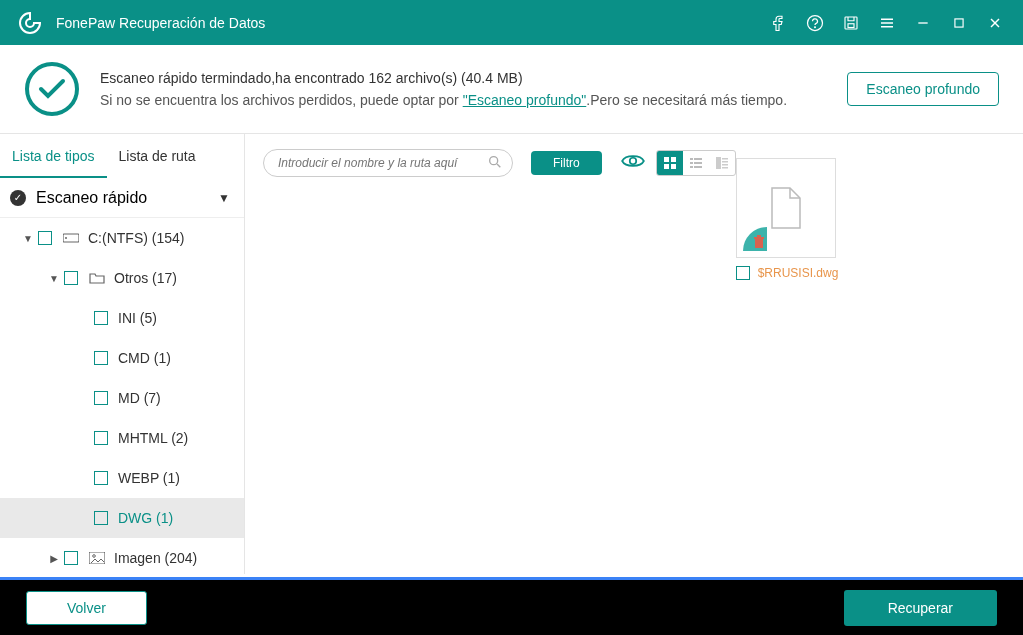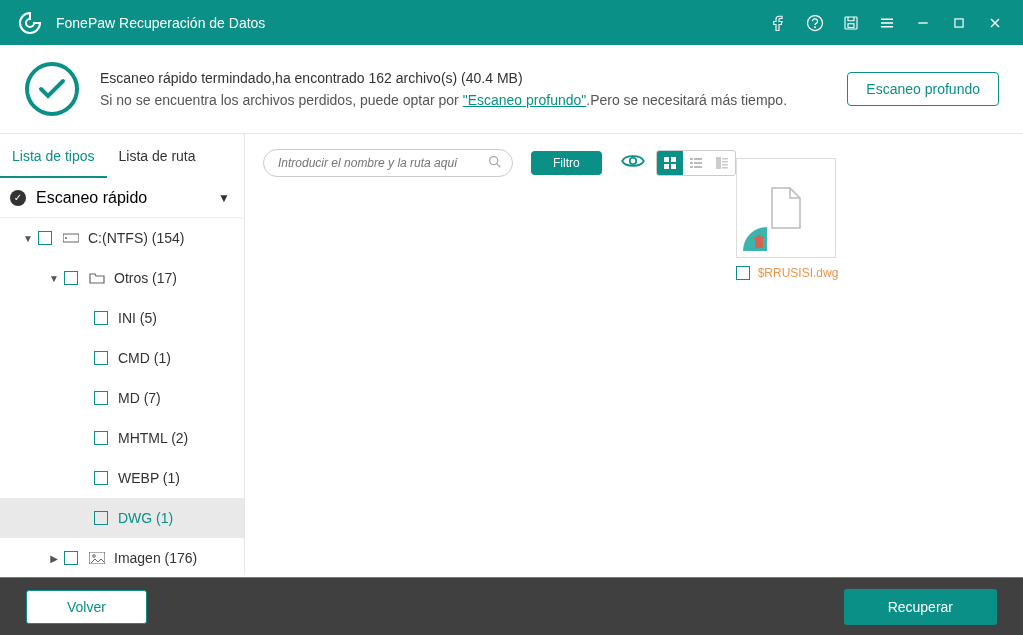--- a/index.html
+++ b/index.html
@@ -60,21 +60,21 @@
 
 .file-grid { padding: 14px 0; display: flex; flex-wrap: wrap; gap: 20px; }
 .file-item { width: 104px; }
 .file-thumb { width: 100px; height: 100px; border: 1px solid #ddd; display: flex; align-items: center; justify-content: center; position: relative; margin-bottom: 8px; }
 .file-badge { position: absolute; left: 6px; bottom: 6px; width: 24px; height: 24px; }
 .file-row { display: flex; align-items: center; gap: 8px; }
 .file-check { width: 14px; height: 14px; border: 1px solid #0a9087; cursor: pointer; flex-shrink: 0; }
 .file-name { font-size: 12px; color: #e8954b; white-space: nowrap; overflow: hidden; text-overflow: ellipsis; }
 
 
-.footer { position: absolute; bottom: 0; left: 0; right: 0; height: 58px; display: flex; align-items: center; justify-content: space-between; padding: 0 26px; background: #404040; border-top: 1px solid #3b82f6; }
+.footer { position: absolute; bottom: 0; left: 0; right: 0; height: 58px; display: flex; align-items: center; justify-content: space-between; padding: 0 26px; background: #000000; border-top: 3px solid #3b82f6; }
 .back-btn { border: 1px solid #0a9087; color: #0a9087; background: #fff; padding: 8px 40px; border-radius: 3px; font-size: 14px; cursor: pointer; }
 .recover-btn { background: #0a9087; color: #fff; border: none; padding: 10px 44px; border-radius: 3px; font-size: 14px; cursor: pointer; }
 
 .folder-svg { fill: #666; }
 .tree-row.selected .tree-label { color: #0a9087; }
 </style>
 </head>
 <body>
 
 <div class="title-bar">
@@ -208,21 +208,21 @@
       <div class="tree-row tree-indent-2">
         <span class="tree-arrow collapsed"></span>
         <span class="tree-check"></span>
         <span class="tree-icon">
             <svg width="16" height="12" viewBox="0 0 16 12">
               <rect x="0" y="0" width="16" height="12" rx="1" fill="none" stroke="#666" stroke-width="1.2"></rect>
               <circle cx="5" cy="4" r="1.3" fill="none" stroke="#666"></circle>
               <path d="M2 11 l4 -4 l3 3 l3 -3 l3 3" fill="none" stroke="#666"></path>
             </svg>
           </span>
-        <span class="tree-label">Imagen (176)</span>
+        <span class="tree-label">Imagen (204)</span>
       </div>
     </div>
   </div>
 
   <div class="content">
     <div class="toolbar">
       <div class="search-wrap">
         <input class="search-input" placeholder="Introducir el nombre y la ruta aquí" style="">
         <span class="search-icon">
           <svg width="16" height="16" viewBox="0 0 24 24" fill="none" stroke="#aaa" stroke-width="2">

